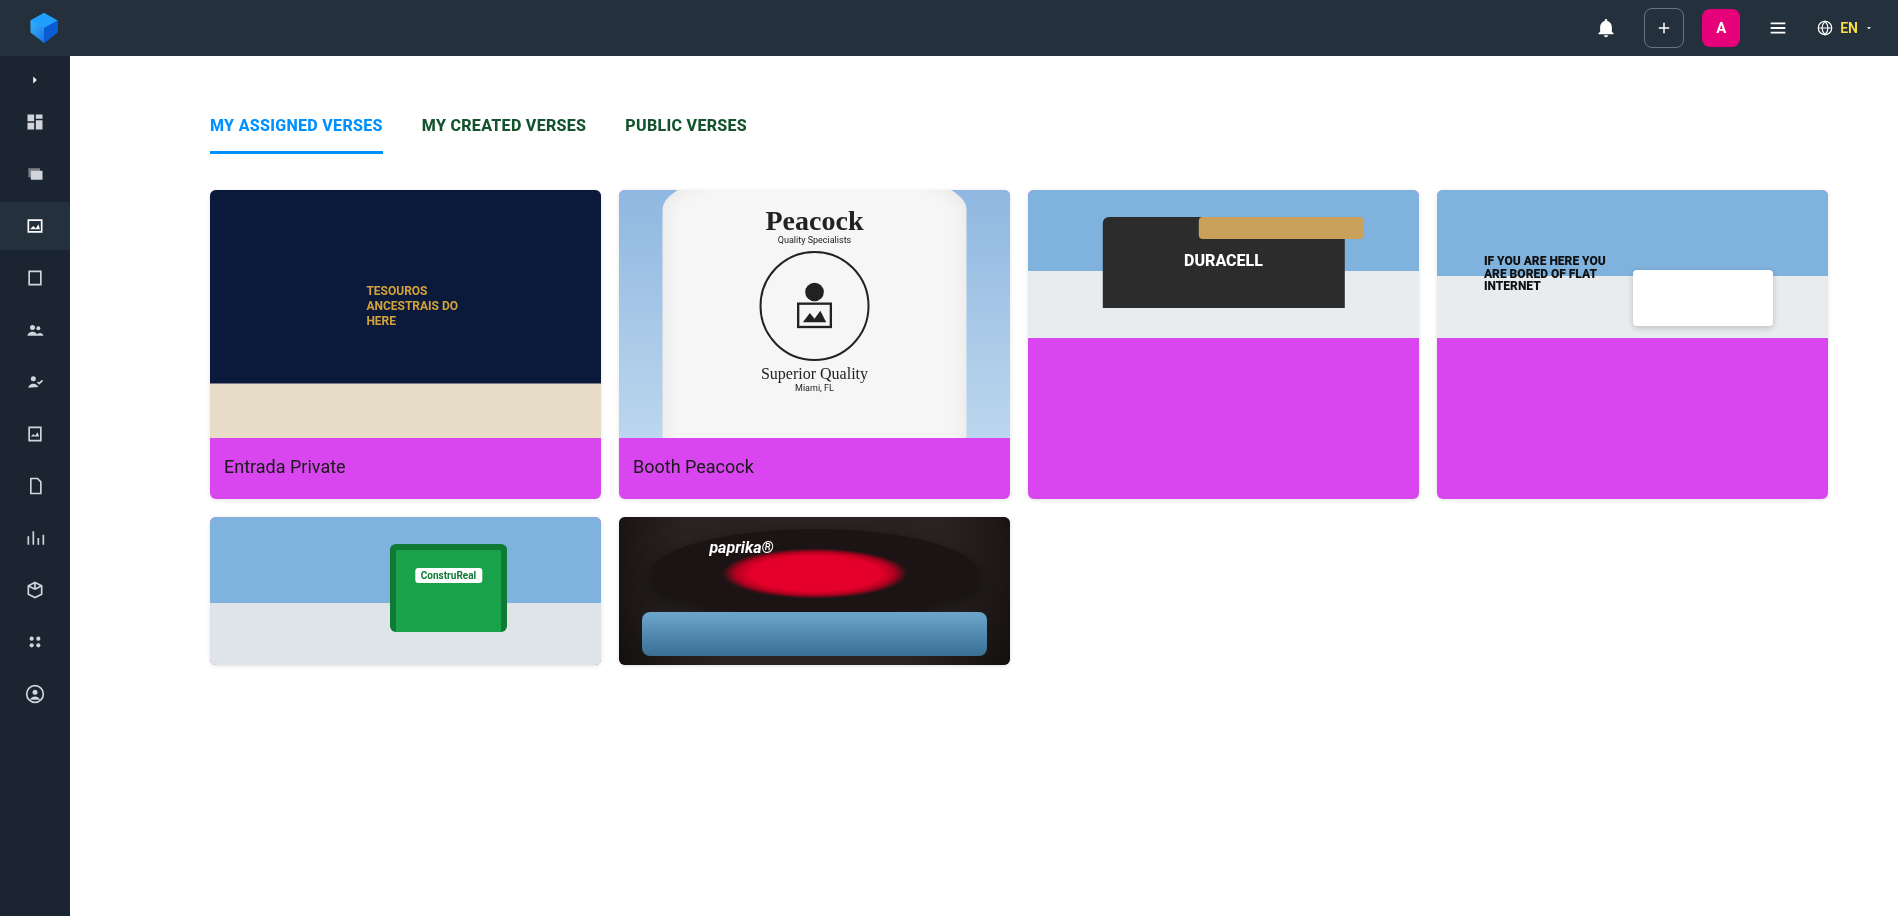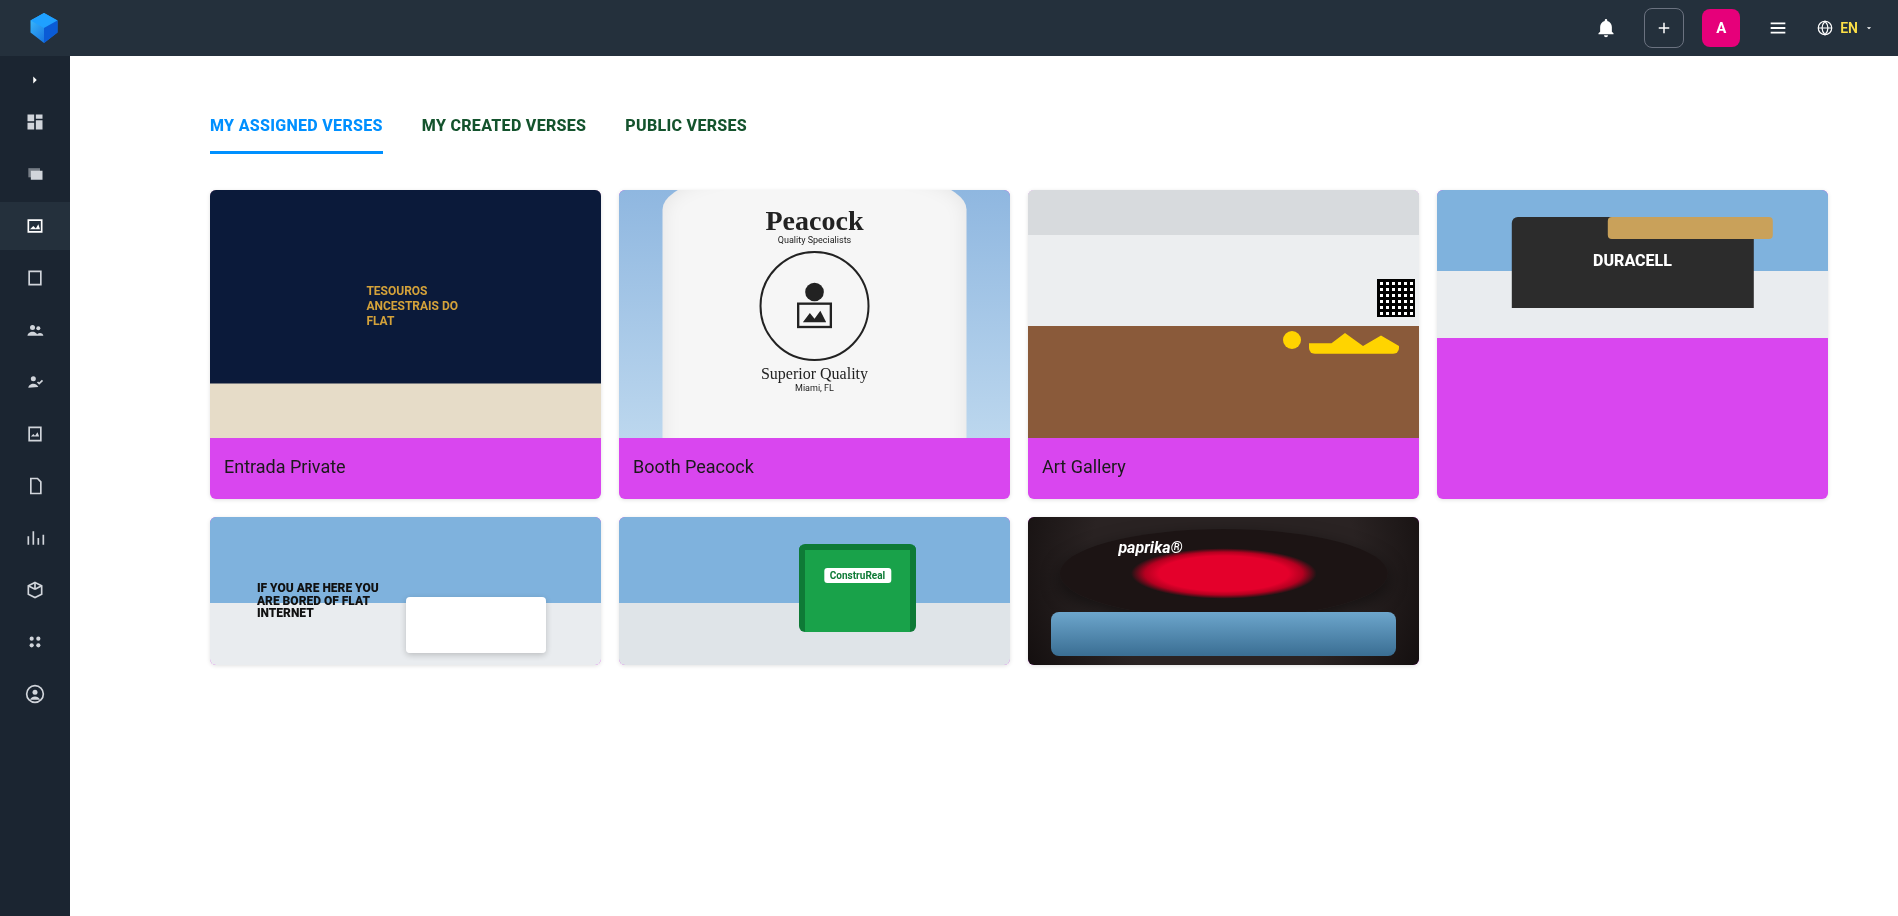--- a/index.html
+++ b/index.html
@@ -338,21 +338,21 @@
     <div class="tab">MY CREATED VERSES</div>
     <div class="tab">PUBLIC VERSES</div>
   </div>
 
   <div class="grid">
 
     <div class="card">
       <div class="card-thumb thumb-1">
         <div class="label" style="white-space:pre;">TESOUROS
 ANCESTRAIS DO
-FLAT</div>
+HERE</div>
       </div>
       <div class="card-title">Entrada Private</div>
     </div>
 
 
     <div class="card">
       <div class="card-thumb thumb-3">
         <div class="cyl">
           <div class="peacock">Peacock</div>
           <div class="sub">Quality Specialists</div>
@@ -363,28 +363,20 @@
                 <path d="M20 44l6-8 4 5 5-7 5 10z" fill="#222"></path>
               </svg>
           </div>
           <div class="sq">Superior Quality</div>
           <div class="mi">Miami, FL</div>
         </div>
       </div>
       <div class="card-title">Booth Peacock</div>
     </div>
 
-    <div class="card">
-      <div class="card-thumb thumb-4">
-        <div class="shape"></div>
-        <div class="dot"></div>
-        <div class="qr"></div>
-      </div>
-      <div class="card-title">Art Gallery</div>
-    </div>
 
     <div class="card peek">
       <div class="card-thumb thumb-5">
         <div class="booth"></div>
       </div>
 
     </div>
     <div class="card peek">
       <div class="card-thumb thumb-6">
         <div class="sign">IF YOU ARE HERE YOU ARE BORED OF FLAT INTERNET</div>

